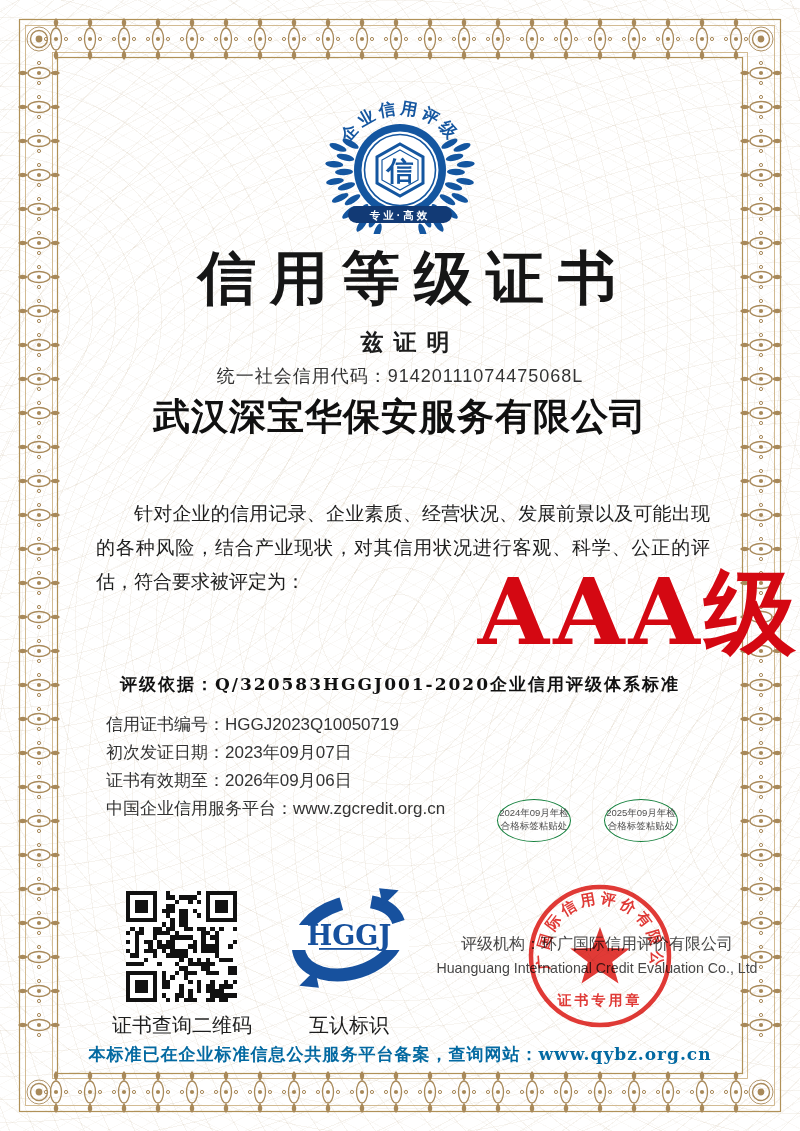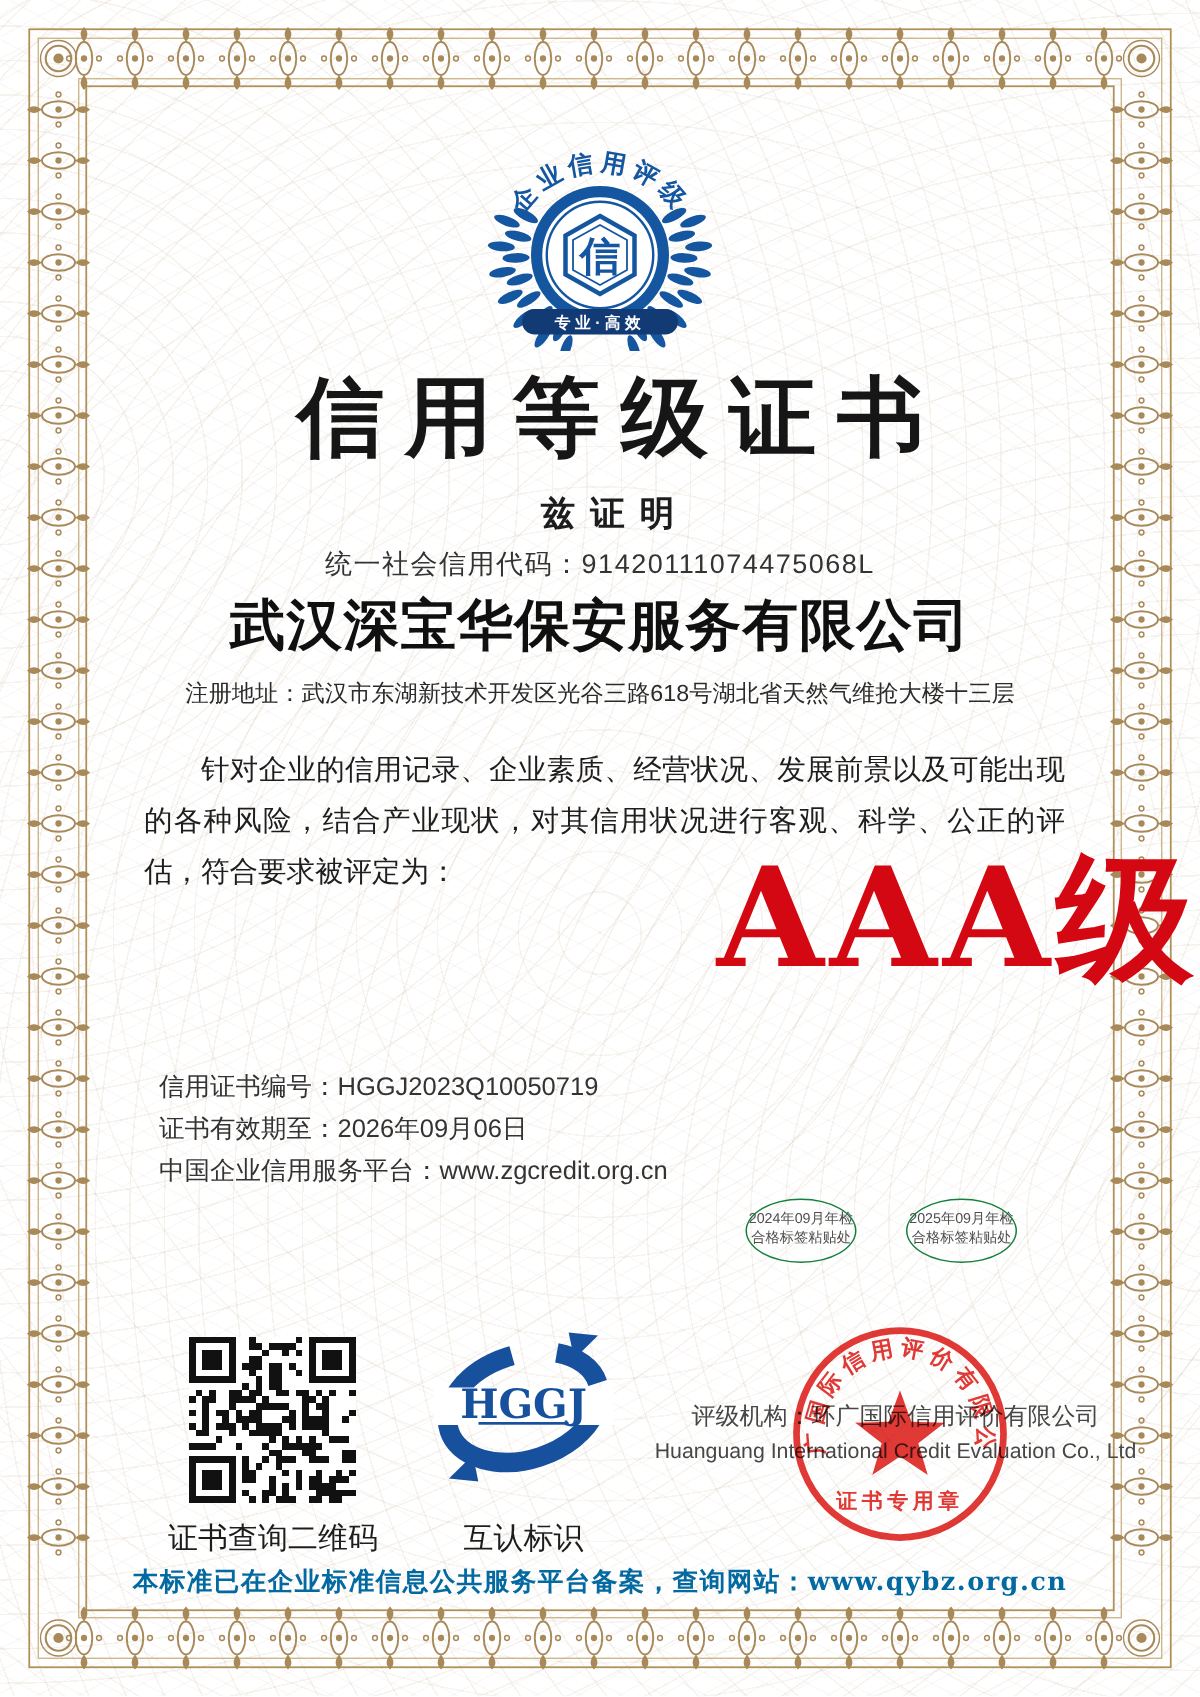--- a/index.html
+++ b/index.html
@@ -219,27 +219,28 @@
       <textPath href="#arcpath" startOffset="50%" text-anchor="middle">企业信用评级</textPath>
     </text>
     <rect x="38" y="108" width="104" height="17" rx="8.5" fill="#123a75"></rect>
     <text x="90" y="120.5" text-anchor="middle" font-size="10.5" font-weight="bold" fill="#ffffff" letter-spacing="3">专业·高效</text>
   </svg>
 
   <div class="abs ctr title">信用等级证书</div>
   <div class="abs ctr subtitle">兹证明</div>
   <div class="abs ctr codeline">统一社会信用代码：91420111074475068L</div>
   <div class="abs ctr company">武汉深宝华保安服务有限公司</div>
-  <div class="abs ctr address">注册地址：武汉市东湖新技术开发区光谷三路618号湖北省天然气维抢大楼十三层</div>
 
   <div class="abs statement">针对企业的信用记录、企业素质、经营状况、发展前景以及可能出现的各种风险，结合产业现状，对其信用状况进行客观、科学、公正的评估，符合要求被评定为：</div>
   <div class="abs ctr grade">AAA级</div>
+  <div class="abs ctr basis">评级依据：Q/320583HGGJ001-2020企业信用评级体系标准</div>
 
   <div class="abs details">
     <div>信用证书编号：HGGJ2023Q10050719</div>
+    <div>初次发证日期：2023年09月07日</div>
     <div>证书有效期至：2026年09月06日</div>
     <div>中国企业信用服务平台：www.zgcredit.org.cn</div>
   </div>
 
   <div class="abs badge badge1">
     <div>2024年09月年检</div>
     <div>合格标签粘贴处</div>
   </div>
   <div class="abs badge badge2">
     <div>2025年09月年检</div>

